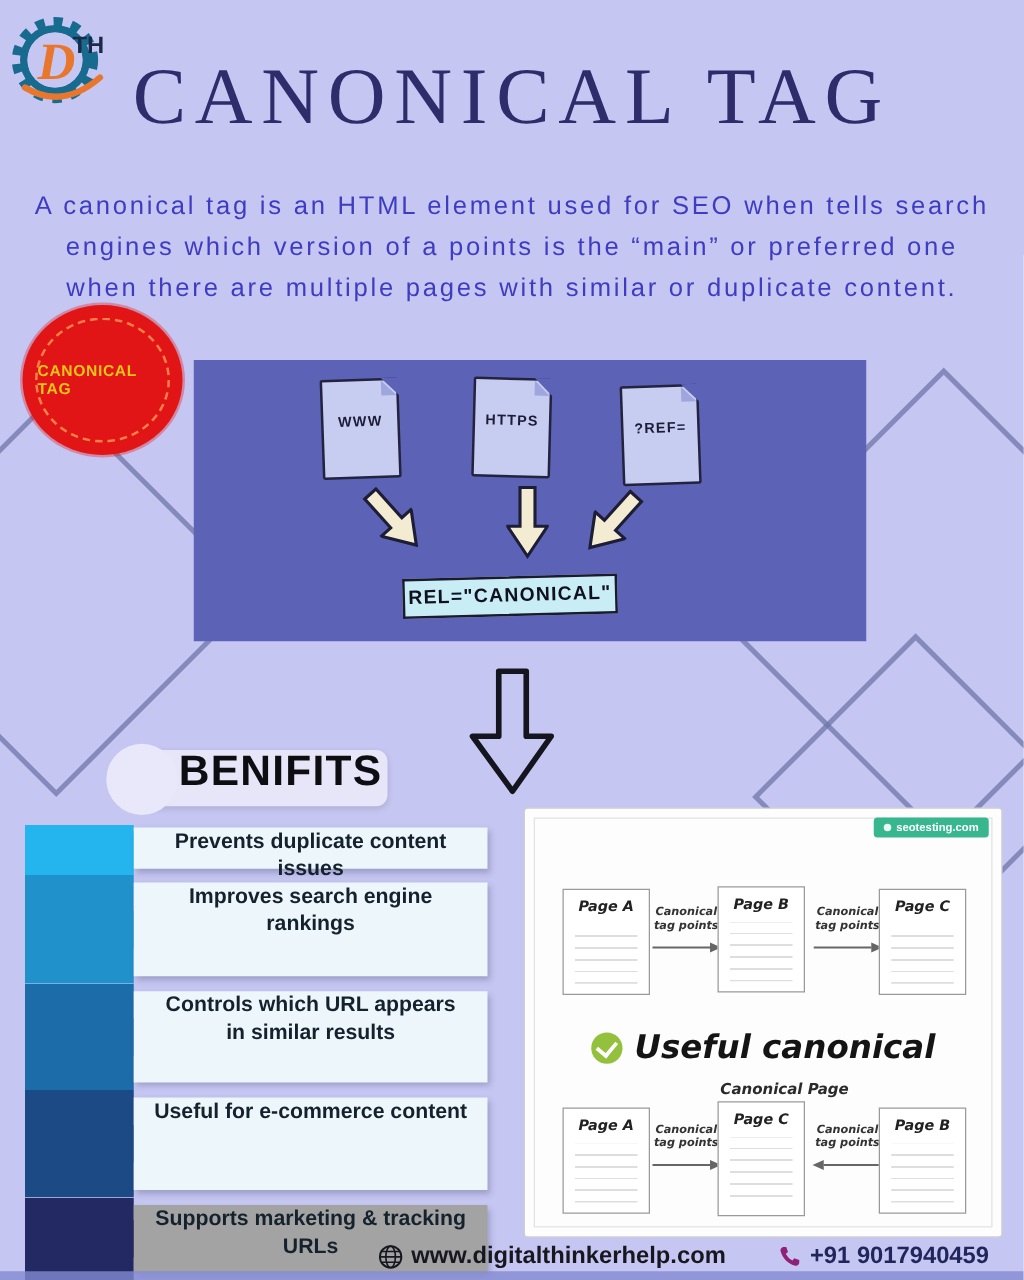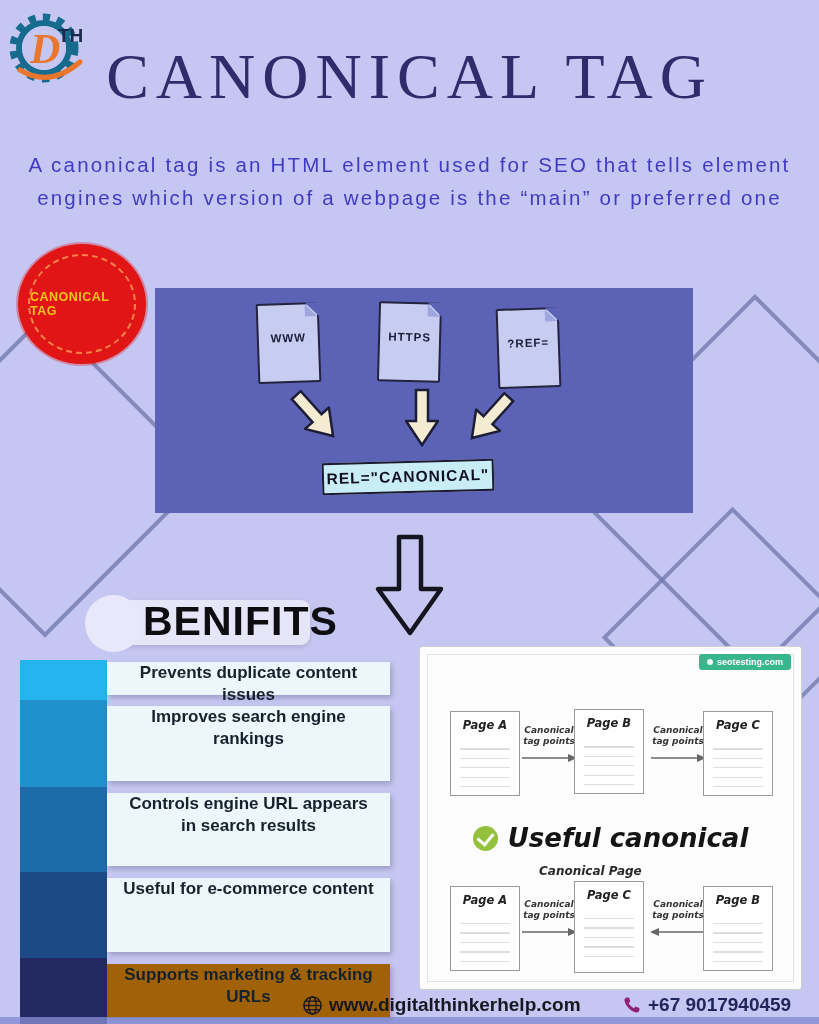--- a/index.html
+++ b/index.html
@@ -58,21 +58,21 @@
 
   
   .down-arrow { position:absolute; left:374px; top:534px; }
 
   
   .benefits-heading { position:absolute; left:85px; top:595px; height:58px; }
   .bh-pill { position:absolute; left:15px; top:5px; width:210px; height:45px;
     background:#e7e5f8; border-radius:9px; box-shadow:0 2px 5px rgba(0,0,0,.12); }
   .bh-circle { position:absolute; left:0; top:0; width:57px; height:57px;
     border-radius:50%; background:#e9e7fa; }
-  .bh-text { position:absolute; left:58px; top:3px; font-size:41px; font-weight:800;
+  .bh-text { position:absolute; left:58px; top:3px; font-size:34px; font-weight:800;
     letter-spacing:1px; color:#0d0d12;text-align:center; }
 
   
   .b-row { position:absolute; left:20px; width:370px; }
   .r1 { top:660px; height:40px; } .r2 { top:700px; height:87px; }
   .r3 { top:787px; height:85px; } .r4 { top:872px; height:86px; }
   .r5 { top:958px; height:66px; }
   .b-block { position:absolute; left:0; top:0; bottom:0; width:110px;
     clip-path:polygon(0 0, 87px 0, 87px calc(50% - 15px), 110px 50%,
       87px calc(50% + 15px), 87px 100%, 0 100%); }
@@ -96,21 +96,21 @@
     color:#141414; }
   .sec1 { top:14px; font-size:25px; }
   .sec2 { top:176px; font-size:26px; }
   .no-entry { width:24px; height:24px; border-radius:50%; position:relative; flex:none; }
   .no-entry::after { content:""; position:absolute; left:5px; top:10px; width:14px;
     height:4px; background:#fff; border-radius:1px; }
   .check { width:25px; height:25px; border-radius:50%; position:relative; flex:none; }
   .check::after { content:""; position:absolute; left:7px; top:4px; width:8px;
     height:12px; border:solid #fff; border-width:0 3px 3px 0; transform:rotate(40deg); }
   .canonical-label { position:absolute; left:119px; top:217px; width:140px;
-    text-align:left; font-size:12px; font-weight:700; font-style:italic;
+    text-align:right; font-size:12px; font-weight:700; font-style:italic;
     color:#2a2a2a; font-family:"DejaVu Sans", sans-serif; }
   .page-card { position:absolute; width:70px; height:85px; background:#fff;
     border:1.5px solid #9a9a9a; }
   .page-card .pc-title { position:absolute; top:6px; width:100%; text-align:center;
     font-size:11.5px; font-weight:700; font-style:italic; color:#222;
     font-family:"DejaVu Sans", sans-serif; }
   .pc-lines { position:absolute; left:9px; right:9px; top:28px; bottom:8px;
     background:repeating-linear-gradient(to bottom, transparent 0 8px,
       #dedede 8px 9.5px); }
   .ra { top:64px; } .rb { top:239px; }
@@ -146,22 +146,23 @@
     <circle cx="38" cy="44" r="25" fill="none" stroke="#176b8f" stroke-width="6"></circle>
     <circle cx="38" cy="44" r="22" fill="#c6c6f2"></circle>
     <path d="M14 66 Q 44 84 74 58" fill="none" stroke="#e8762c" stroke-width="5" stroke-linecap="round"></path>
     <text x="24" y="59" font-family="Liberation Serif, serif" font-style="italic" font-weight="700" font-size="42" fill="#e8762c">D</text>
     <text x="52" y="38" font-family="Liberation Sans, sans-serif" font-weight="700" font-size="19" fill="#1b2a4a">TH</text>
   </svg>
 
   <h1 class="title" style="color: rgb(46, 44, 107);">CANONICAL TAG</h1>
 
   <div class="intro" style="color: rgb(62, 60, 193);">
-    <div>A canonical tag is an HTML element used for SEO that tells element</div>
-    <div>engines which version of a webpage is the “main” or preferred one</div>
+    <div>A canonical tag is an HTML element used for SEO when tells search</div>
+    <div>engines which version of a points is the “main” or preferred one</div>
+    <div>when there are multiple pages with similar or duplicate content.</div>
   </div>
 
   <div class="stamp" style="background-color: rgb(225, 21, 21);">
     <div class="stamp-inner">
       <span style="color: rgb(240, 196, 25);">CANONICAL TAG</span>
     </div>
   </div>
 
   <div class="diagram" style="background-color: rgb(92, 99, 182);">
     <div class="doc doc1" style="background-color: rgb(199, 204, 241);">
@@ -203,32 +204,32 @@
   </div>
   <div class="b-row r2">
     <div class="b-block" style="background-color: rgb(33, 145, 204);"></div>
     <div class="b-box" style="background-color: rgb(237, 246, 250);">
       <span>Improves search engine rankings</span>
     </div>
   </div>
   <div class="b-row r3">
     <div class="b-block" style="background-color: rgb(27, 108, 169);"></div>
     <div class="b-box" style="background-color: rgb(237, 246, 250);">
-      <span>Controls engine URL appears in search results</span>
+      <span>Controls which URL appears in similar results</span>
     </div>
   </div>
   <div class="b-row r4">
     <div class="b-block" style="background-color: rgb(28, 74, 133);"></div>
     <div class="b-box" style="background-color: rgb(237, 246, 250);">
       <span>Useful for e-commerce content</span>
     </div>
   </div>
   <div class="b-row r5">
     <div class="b-block" style="background-color: rgb(35, 42, 99);"></div>
-    <div class="b-box" style="background-color: #a16207;">
+    <div class="b-box" style="background-color: #a3a3a3;">
       <span>Supports marketing &amp; tracking URLs</span>
     </div>
   </div>
 
   <div class="chain-panel">
     <div class="seo-badge" style="background-color: rgb(56, 183, 143);">
       <span class="seo-dot"></span>
       <span>seotesting.com</span>
     </div>
 
@@ -302,17 +303,17 @@
       <line x1="2" y1="11" x2="20" y2="11" stroke="#17171f" stroke-width="1.4"></line>
       <line x1="3.5" y1="6.5" x2="18.5" y2="6.5" stroke="#17171f" stroke-width="1.4"></line>
       <line x1="3.5" y1="15.5" x2="18.5" y2="15.5" stroke="#17171f" stroke-width="1.4"></line>
     </svg>
     <span>www.digitalthinkerhelp.com</span>
   </div>
   <div class="footer-phone">
     <svg width="19" height="19" viewBox="0 0 24 24">
       <path d="M6.6 2 C4.5 2 2.6 3.8 3.1 6 C4.7 13 11 19.3 18 20.9 C20.2 21.4 22 19.5 22 17.4 L22 15.1 L16.9 13.4 L15.2 15.6 C12.1 14 9.9 11.8 8.4 8.8 L10.6 7.1 L8.9 2 Z" fill="#8f2277"></path>
     </svg>
-    <span>+67 9017940459</span>
+    <span>+91 9017940459</span>
   </div>
 
   <div class="bottom-strip"></div>
 </div>
 
 </body></html>

